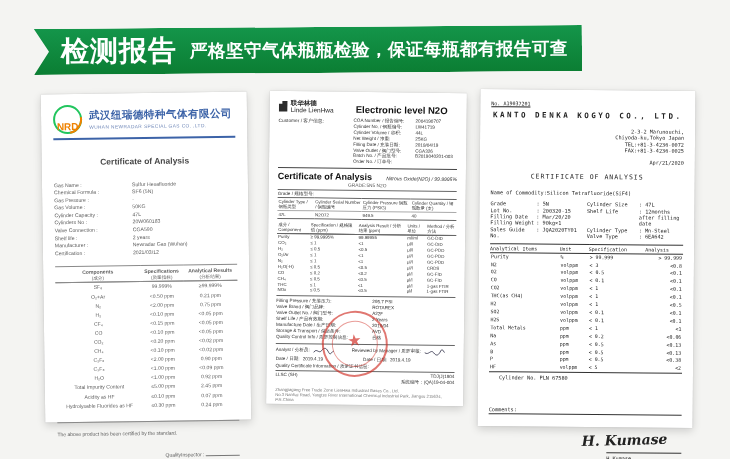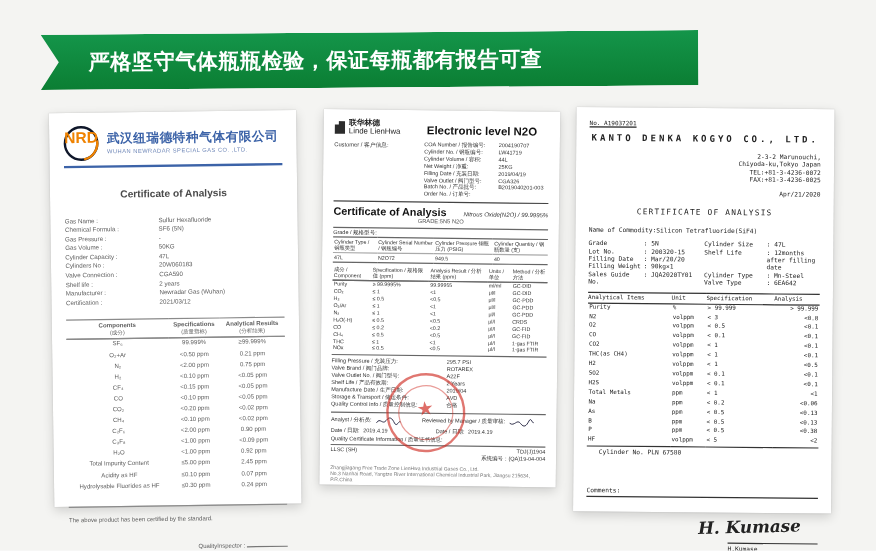--- a/index.html
+++ b/index.html
@@ -13,23 +13,23 @@
           color:#fff;white-space:nowrap;}
   .banner-title{font-size:28px;font-weight:bold;letter-spacing:1px;}
   .banner-sub{font-size:17.5px;font-weight:bold;margin-left:13px;letter-spacing:.5px;}
   
   .doc{position:absolute;background:#fff;box-shadow:0 3px 9px rgba(0,0,0,.16),0 0 1px rgba(0,0,0,.25);
        box-sizing:border-box;}
   
   .doc1{left:43px;top:93px;width:206px;height:328px;transform:rotate(-.8deg);
         padding:9px 12px;color:#5f5f5f;}
   .d1-header{display:flex;align-items:center;gap:7px;margin-top:2px;}
-  .nrd-logo{width:25px;height:25px;border-radius:50%;border:2px solid #0f172a;position:relative;
-            display:flex;align-items:flex-start;justify-content:center;color:#ef8200;font-weight:bold;
-            font-size:13px;flex:0 0 auto;}
+  .nrd-logo{width:25px;height:25px;border-radius:50%;border:2px solid #22c55e;position:relative;
+            display:flex;align-items:flex-end;justify-content:center;color:#ef8200;font-weight:bold;
+            font-size:10px;flex:0 0 auto;}
   .nrd-logo::after{content:"";position:absolute;inset:-2px;border-radius:50%;
             border:2px solid transparent;border-right-color:#ef8200;transform:rotate(35deg);}
   .d1-cn{color:#3c63a8;font-weight:bold;font-size:10.5px;letter-spacing:.5px;}
   .d1-en{color:#7088b8;font-size:4.8px;letter-spacing:.4px;margin-top:2px;}
   .d1-rule{height:1.5px;background:#3c63a8;margin-top:4px;}
   .d1-title{text-align:center;font-weight:bold;font-size:8.5px;color:#4a4a4a;margin:17px 0 15px;}
   .d1-field{display:flex;font-size:5.2px;line-height:7.6px;}
   .d1-lab{flex:0 0 78px;}
   .d1-table{width:100%;margin-top:9px;font-size:5.1px;border-collapse:collapse;}
   .d1-table .hd{border-top:1px solid #8a8a8a;border-bottom:1px solid #8a8a8a;}
@@ -101,20 +101,21 @@
           text-align:right;margin-top:18px;padding-right:14px;transform:rotate(-2deg);}
   .d3-sigblock{margin-left:118px;border-top:1px solid #333;margin-top:3px;padding-top:2px;line-height:6.2px;}
   .right{text-align:right;}
 </style>
 </head>
 <body>
 
 <div class="stage">
 
   <div class="banner">
+    <span class="banner-title">检测报告</span>
     <span class="banner-sub">严格坚守气体瓶瓶检验，保证每瓶都有报告可查</span>
   </div>
 
   <div class="doc doc1">
     <div class="d1-header">
       <div class="nrd-logo">
         <span>NRD</span>
       </div>
       <div>
         <div class="d1-cn">武汉纽瑞德特种气体有限公司</div>

